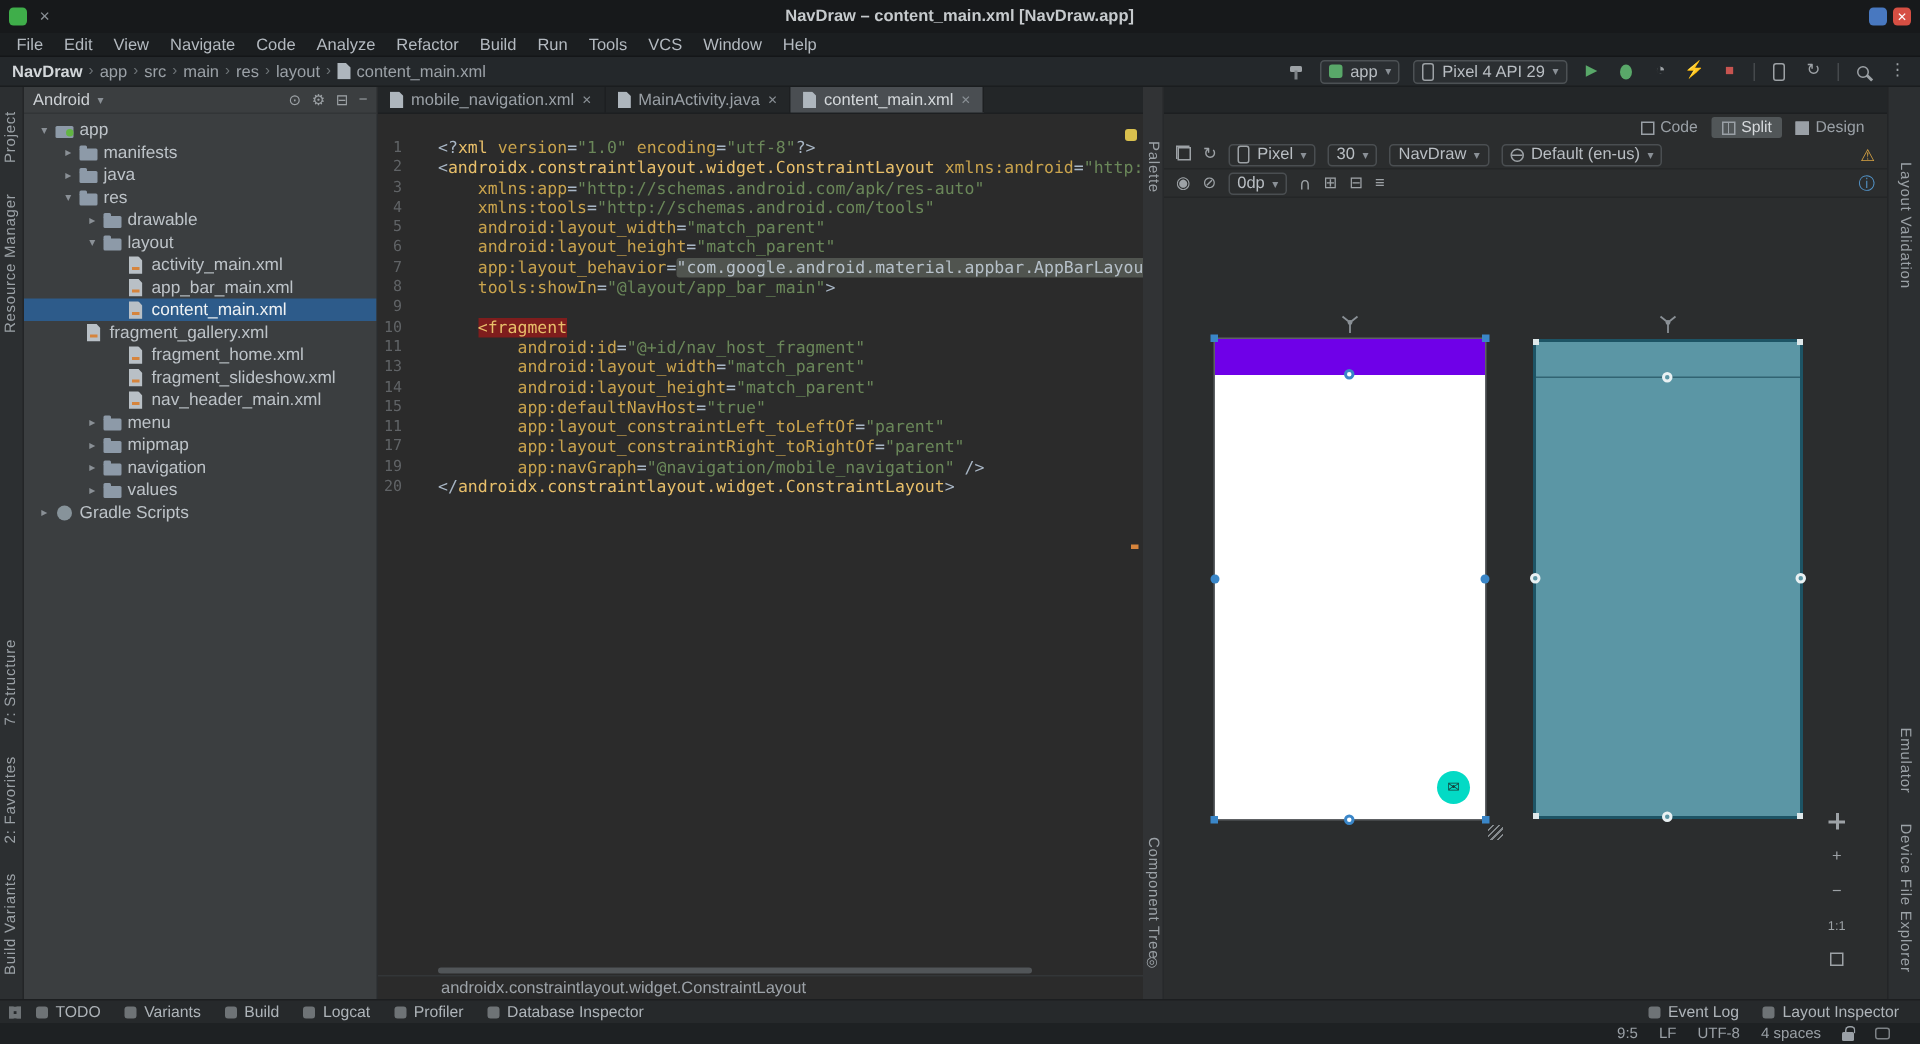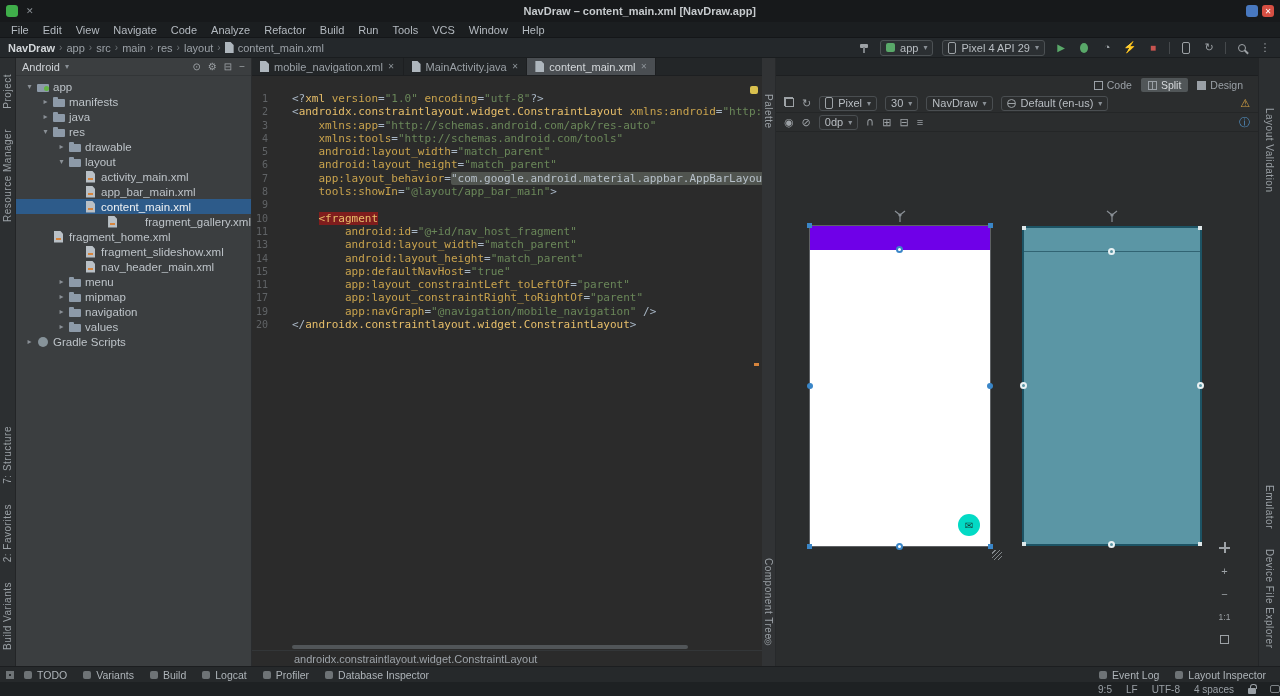--- a/index.html
+++ b/index.html
@@ -158,21 +158,21 @@
   .icon-fit{width:9px;height:9px;border:1.5px solid #9da2a6;}
 
   
   .stripe{height:16px;background:#26292b;border-top:1px solid #1c1e20;display:flex;align-items:center;padding:0 6px;flex:none;}
   .stripe-item{display:flex;align-items:center;gap:5px;padding:0 8px;color:#aeb4b9;font-size:10.5px;cursor:default;}
   .mini-ic{width:8px;height:8px;background:#6e7376;border-radius:2px;flex:none;}
   .stripe-right{margin-left:auto;display:flex;}
   .grid-ic{width:8px;height:8px;background:
      linear-gradient(90deg,#6e7376 3px,transparent 3px) 0 0/5px 5px,
      linear-gradient(#6e7376 3px,transparent 3px) 0 0/5px 5px;flex:none;margin-right:2px;}
-  .statusbar{height:14px;background:#1e2123;display:flex;align-items:center;padding:0 0;flex:none;}
+  .statusbar{height:14px;background:#1e2123;display:flex;align-items:center;padding:0 20px;flex:none;}
   .sb-right{margin-left:auto;display:flex;align-items:center;gap:14px;color:#9aa0a6;font-size:10px;}
   .icon-lock{width:8px;height:6px;background:#9aa0a6;position:relative;border-radius:1px;display:inline-block;margin-top:3px;}
   .icon-lock::before{content:"";position:absolute;left:1.5px;top:-4px;width:5px;height:4px;border:1.5px solid #9aa0a6;border-bottom:none;border-radius:3px 3px 0 0;}
   .icon-mem{width:10px;height:8px;border:1px solid #7d8286;border-radius:2px;display:inline-block;}
 </style>
 </head>
 <body style="--handle: #3a86c8; --appbar: #6f00e8; --fab: #03dac5; --bp-fill: #5b96a5; --bp-border: #1d5465;">
 
 <div class="app">
 
@@ -316,26 +316,26 @@
           <div class="trow" style="padding-left: 56px;">
             <span class="t-chev"></span>
             <span class="t-icon xml"></span>
             <span class="t-label">app_bar_main.xml</span>
           </div>
           <div class="trow sel" style="padding-left: 56px;">
             <span class="t-chev"></span>
             <span class="t-icon xml"></span>
             <span class="t-label">content_main.xml</span>
           </div>
-          <div class="trow" style="padding-left: 56px; justify-content: space-between;">
+          <div class="trow" style="padding-left: 28px;">
             <span class="t-chev"></span>
             <span class="t-icon xml"></span>
             <span class="t-label">fragment_gallery.xml</span>
           </div>
-          <div class="trow" style="padding-left: 24px;">
+          <div class="trow" style="padding-left: 56px;">
             <span class="t-chev"></span>
             <span class="t-icon xml"></span>
             <span class="t-label">fragment_home.xml</span>
           </div>
           <div class="trow" style="padding-left: 56px;">
             <span class="t-chev"></span>
             <span class="t-icon xml"></span>
             <span class="t-label">fragment_slideshow.xml</span>
           </div>
           <div class="trow" style="padding-left: 56px;">

